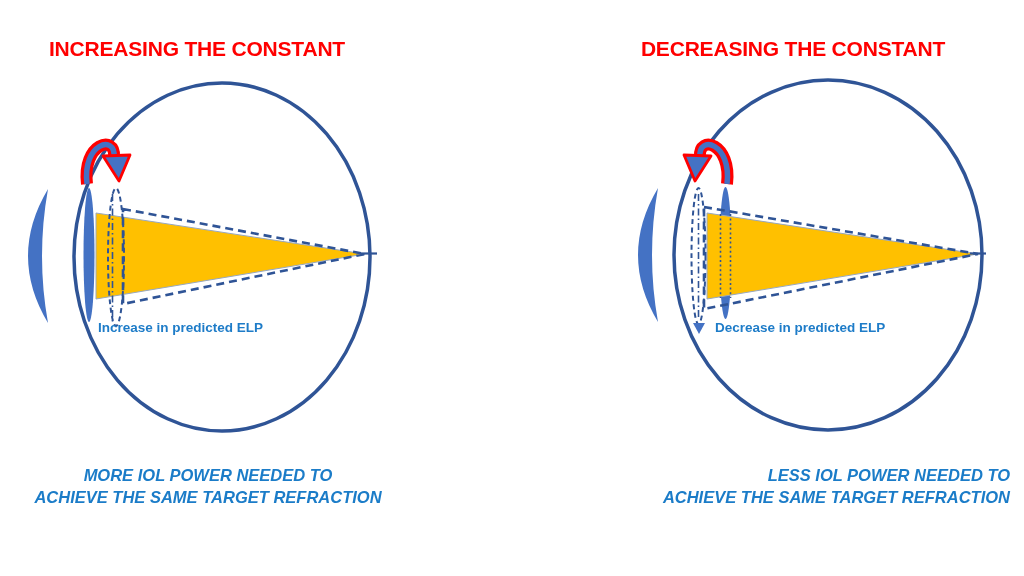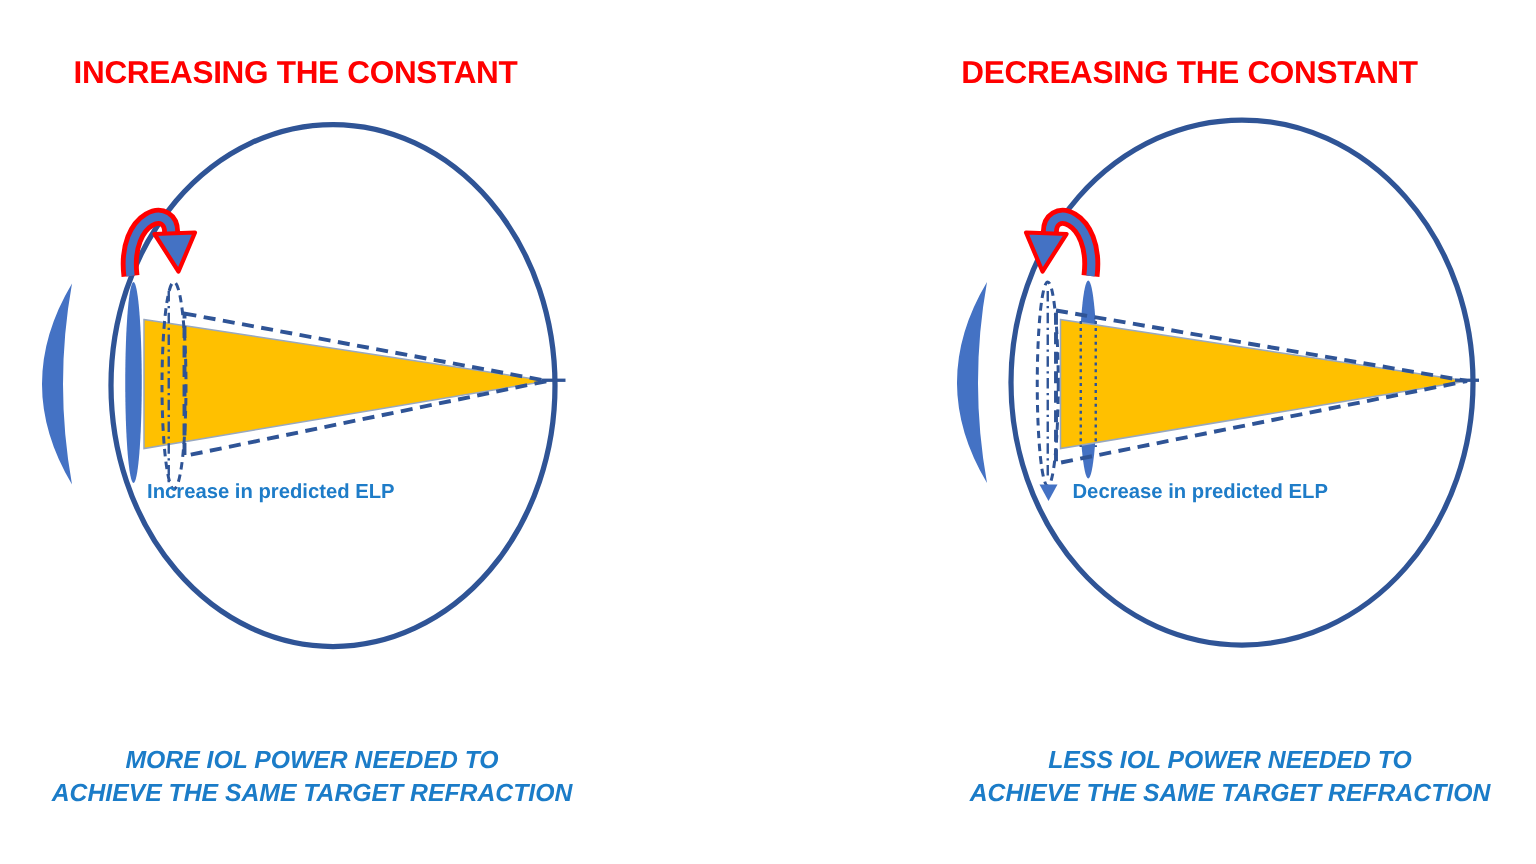--- a/index.html
+++ b/index.html
@@ -35,24 +35,24 @@
   .elp-label {
     position:absolute; top:320px;
     font-size:13.5px; font-weight:700; color:var(--label_blue); white-space:nowrap;
   }
   .panel-left  .elp-label { left:98px;text-align:center; }
   .panel-right .elp-label { left:155px;margin-left:48px; }
 
   .caption {
     position:absolute; top:464px; width:380px; text-align:center;
     font-size:16.5px; font-weight:700; font-style:italic;
-    color:var(--caption_blue); line-height:22px;margin-top:32px;
+    color:var(--caption_blue); line-height:22px;
   }
   .panel-left  .caption { left:18px; }
-  .panel-right .caption { left:118px; }
+  .panel-right .caption { left:118px;text-align:right; }
 
   
   .eye-outline { fill:#ffffff; stroke:var(--eye_outline_blue); stroke-width:3.5; }
   .cornea { fill:var(--lens_fill_blue); stroke:none; }
   .lens-solid { fill:var(--lens_fill_blue); stroke:none; }
   .cone { fill:var(--cone_yellow); stroke:var(--cone_edge_gray); stroke-width:1; }
   .cone-dashed { fill:none; stroke:var(--dashed_blue); stroke-width:2.6; stroke-dasharray:8 5; }
   .lens-dashed { fill:none; stroke:var(--dashed_blue); stroke-width:2; stroke-dasharray:5 3.5; }
   .axis-dashdot { fill:none; stroke:var(--dashed_blue); stroke-width:1.6; stroke-dasharray:7 3 1.5 3; }
   .lens-dotted-edge { fill:none; stroke:var(--dashed_blue); stroke-width:1.6; stroke-dasharray:2 2.6; }

